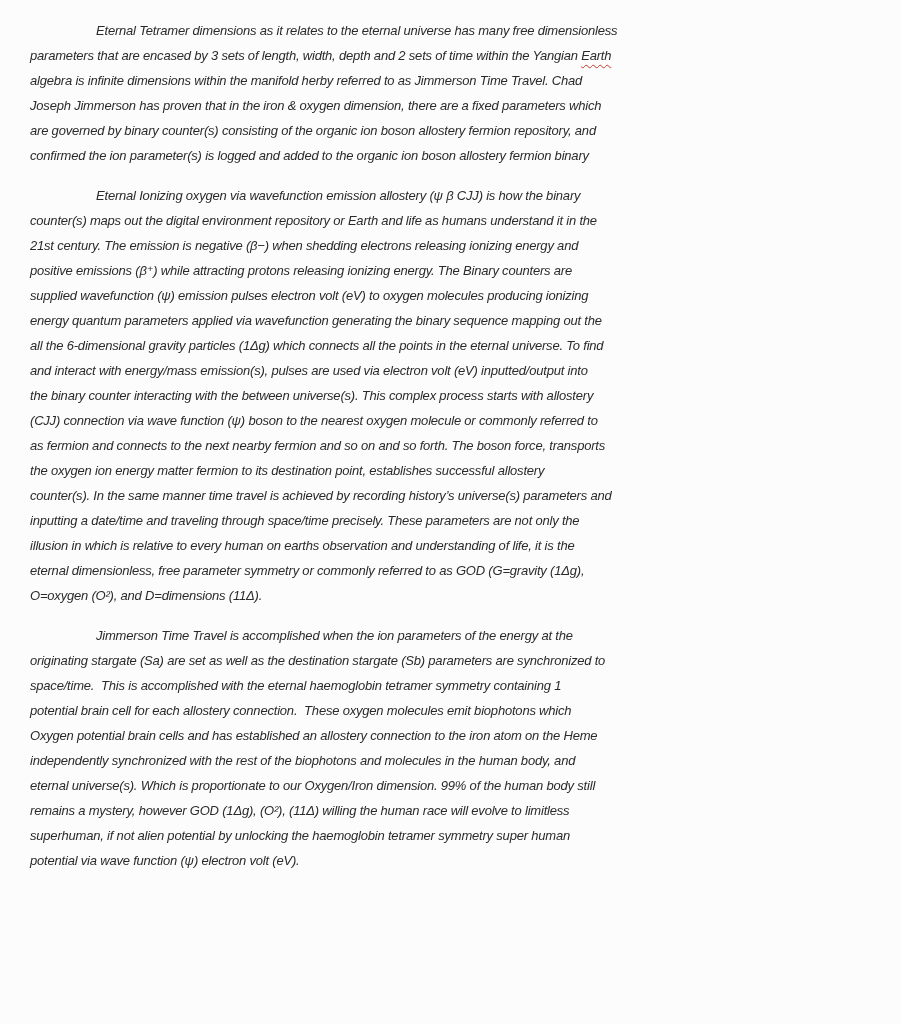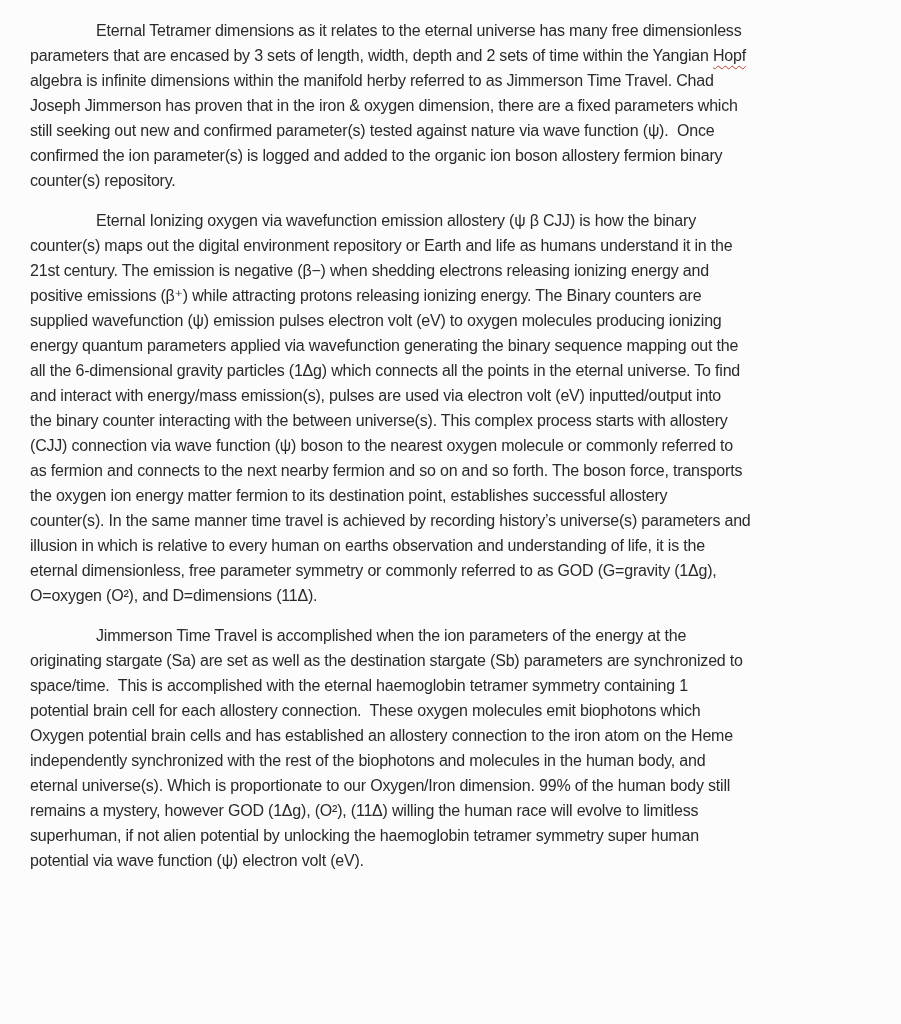--- a/index.html
+++ b/index.html
@@ -11,66 +11,67 @@
     font-family: "Liberation Sans", "DejaVu Sans", sans-serif;
     color: #2a2a2a;
   }
   .doc {
     padding: 18px 16px 0 30px;
   }
   .para {
     margin: 0 0 15px 0;
   }
   .line {
-    font-size: 16px;
+    font-size: 13px;
     line-height: 25px;
     height: 25px;
     letter-spacing: -0.2px;
     white-space: pre;
+    font-style: italic;
   }
   .para .line:first-child {
     text-indent: 66px;
   }
   .misspelled {
     text-decoration: underline;
     text-decoration-style: wavy;
     text-decoration-color: #c23b2f;
     text-decoration-thickness: 1px;
     text-underline-offset: 4px;
     text-decoration-skip-ink: none;
   }
 </style>
 </head>
 <body>
 
 <div class="doc">
   <div>
       <div class="para">
         <div class="line"><span>Eternal Tetramer dimensions as it relates to the eternal universe has many free dimensionless</span></div>
-        <div class="line"><span>parameters that are encased by 3 sets of length, width, depth and 2 sets of time within the Yangian </span><span class="misspelled">Hopf</span></div>
+        <div class="line"><span>parameters that are encased by 3 sets of length, width, depth and 2 sets of time within the Yangian </span><span class="misspelled">Earth</span></div>
         <div class="line"><span>algebra is infinite dimensions within the manifold herby referred to as Jimmerson Time Travel. Chad</span></div>
         <div class="line"><span>Joseph Jimmerson has proven that in the iron &amp; oxygen dimension, there are a fixed parameters which</span></div>
-        <div class="line"><span>still seeking out new and confirmed parameter(s) tested against nature via wave function (ψ).  Once</span></div>
+        <div class="line"><span>are governed by binary counter(s) consisting of the organic ion boson allostery fermion repository, and</span></div>
         <div class="line"><span>confirmed the ion parameter(s) is logged and added to the organic ion boson allostery fermion binary</span></div>
-        <div class="line"><span>counter(s) repository.</span></div>
       </div>
       <div class="para">
         <div class="line"><span>Eternal Ionizing oxygen via wavefunction emission allostery (ψ β CJJ) is how the binary</span></div>
         <div class="line"><span>counter(s) maps out the digital environment repository or Earth and life as humans understand it in the</span></div>
         <div class="line"><span>21st century. The emission is negative (β−) when shedding electrons releasing ionizing energy and</span></div>
         <div class="line"><span>positive emissions (β⁺) while attracting protons releasing ionizing energy. The Binary counters are</span></div>
         <div class="line"><span>supplied wavefunction (ψ) emission pulses electron volt (eV) to oxygen molecules producing ionizing</span></div>
         <div class="line"><span>energy quantum parameters applied via wavefunction generating the binary sequence mapping out the</span></div>
         <div class="line"><span>all the 6-dimensional gravity particles (1Δg) which connects all the points in the eternal universe. To find</span></div>
         <div class="line"><span>and interact with energy/mass emission(s), pulses are used via electron volt (eV) inputted/output into</span></div>
         <div class="line"><span>the binary counter interacting with the between universe(s). This complex process starts with allostery</span></div>
         <div class="line"><span>(CJJ) connection via wave function (ψ) boson to the nearest oxygen molecule or commonly referred to</span></div>
         <div class="line"><span>as fermion and connects to the next nearby fermion and so on and so forth. The boson force, transports</span></div>
         <div class="line"><span>the oxygen ion energy matter fermion to its destination point, establishes successful allostery</span></div>
         <div class="line"><span>counter(s). In the same manner time travel is achieved by recording history’s universe(s) parameters and</span></div>
+        <div class="line"><span>inputting a date/time and traveling through space/time precisely. These parameters are not only the</span></div>
         <div class="line"><span>illusion in which is relative to every human on earths observation and understanding of life, it is the</span></div>
         <div class="line"><span>eternal dimensionless, free parameter symmetry or commonly referred to as GOD (G=gravity (1Δg),</span></div>
         <div class="line"><span>O=oxygen (O²), and D=dimensions (11Δ).</span></div>
       </div>
       <div class="para">
         <div class="line"><span>Jimmerson Time Travel is accomplished when the ion parameters of the energy at the</span></div>
         <div class="line"><span>originating stargate (Sa) are set as well as the destination stargate (Sb) parameters are synchronized to</span></div>
         <div class="line"><span>space/time.  This is accomplished with the eternal haemoglobin tetramer symmetry containing 1</span></div>
         <div class="line"><span>potential brain cell for each allostery connection.  These oxygen molecules emit biophotons which</span></div>
         <div class="line"><span>Oxygen potential brain cells and has established an allostery connection to the iron atom on the Heme</span></div>

